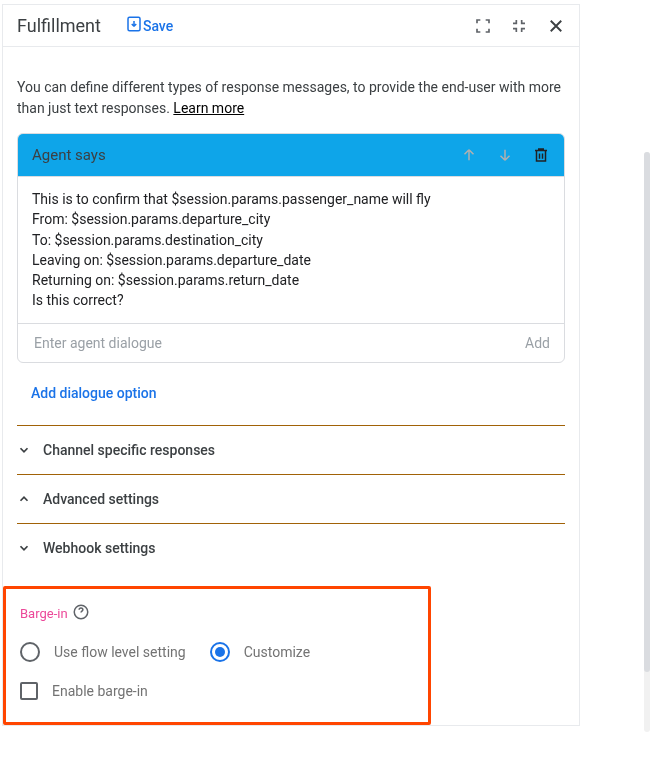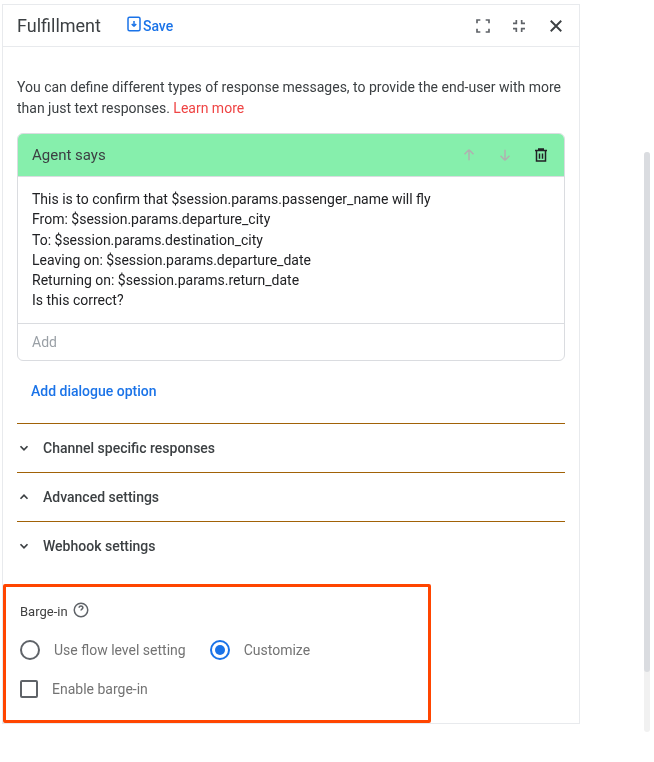--- a/index.html
+++ b/index.html
@@ -59,28 +59,28 @@
     font-weight: 500;
     color: #3c4043;
     font-size: 14px;
   }
   .chevron { display: flex; }
   .section-desc {
     margin: 16px 0 14px 0;
     color: #3c4043;
     line-height: 1.5;
   }
-  .link { color: #ef4444; cursor: pointer; }
+  .link { color: #000000; text-decoration: underline; cursor: pointer; }
   .card {
     border: 1px solid #dadce0;
     border-radius: 6px;
     overflow: hidden;
   }
   .card-header {
-    background: #86efac;
+    background: #0ea5e9;
     display: flex;
     align-items: flex-start;
     padding: 12px 14px;
     border-bottom: 1px solid #dadce0;
   }
   .card-title { font-size: 15px; color: #3c4043; }
   .card-actions { margin-left: auto; display: flex; gap: 18px; align-items: center; }
   .arrow-disabled { color: #b0b0b0; }
   .card-body {
     padding: 12px 14px;
@@ -119,21 +119,21 @@
     border: 3px solid #ff4500;
     border-radius: 2px;
     padding: 14px 14px 22px 14px;
     margin: 14px 0 0 -14px;
     width: 428px;
   }
   .barge-label-row {
     display: flex;
     align-items: center;
     gap: 4px;
-    color: #404040;
+    color: #ec4899;
     font-size: 13px;
     margin-bottom: 18px;
   }
   .radio-row { display: flex; gap: 24px; align-items: center; margin-bottom: 20px; }
   .radio-item, .check-item { display: flex; align-items: center; gap: 14px; color: #737373; cursor: pointer; }
   .radio {
     width: 20px; height: 20px; border-radius: 50%;
     border: 2px solid #5f6368; display: flex; align-items: center; justify-content: center;
   }
   .radio.checked { border-color: #1a73e8; }
@@ -220,20 +220,21 @@
           </span>
         </div>
       </div>
       <div class="card-body">This is to confirm that $session.params.passenger_name will fly
 From: $session.params.departure_city
 To: $session.params.destination_city
 Leaving on: $session.params.departure_date
 Returning on: $session.params.return_date
 Is this correct?</div>
       <div class="card-footer">
+        <input class="dialogue-input" placeholder="Enter agent dialogue" style="">
         <span class="add-inline">Add</span>
       </div>
     </div>
 
     <div class="add-option">Add dialogue option</div>
 
     <div class="collapsible section-header">
       <span class="chevron">
         <svg width="14" height="14" viewBox="0 0 24 24" fill="none" stroke="#3c4043" stroke-width="3">
             <path d="M6 9l6 6 6-6"></path>

